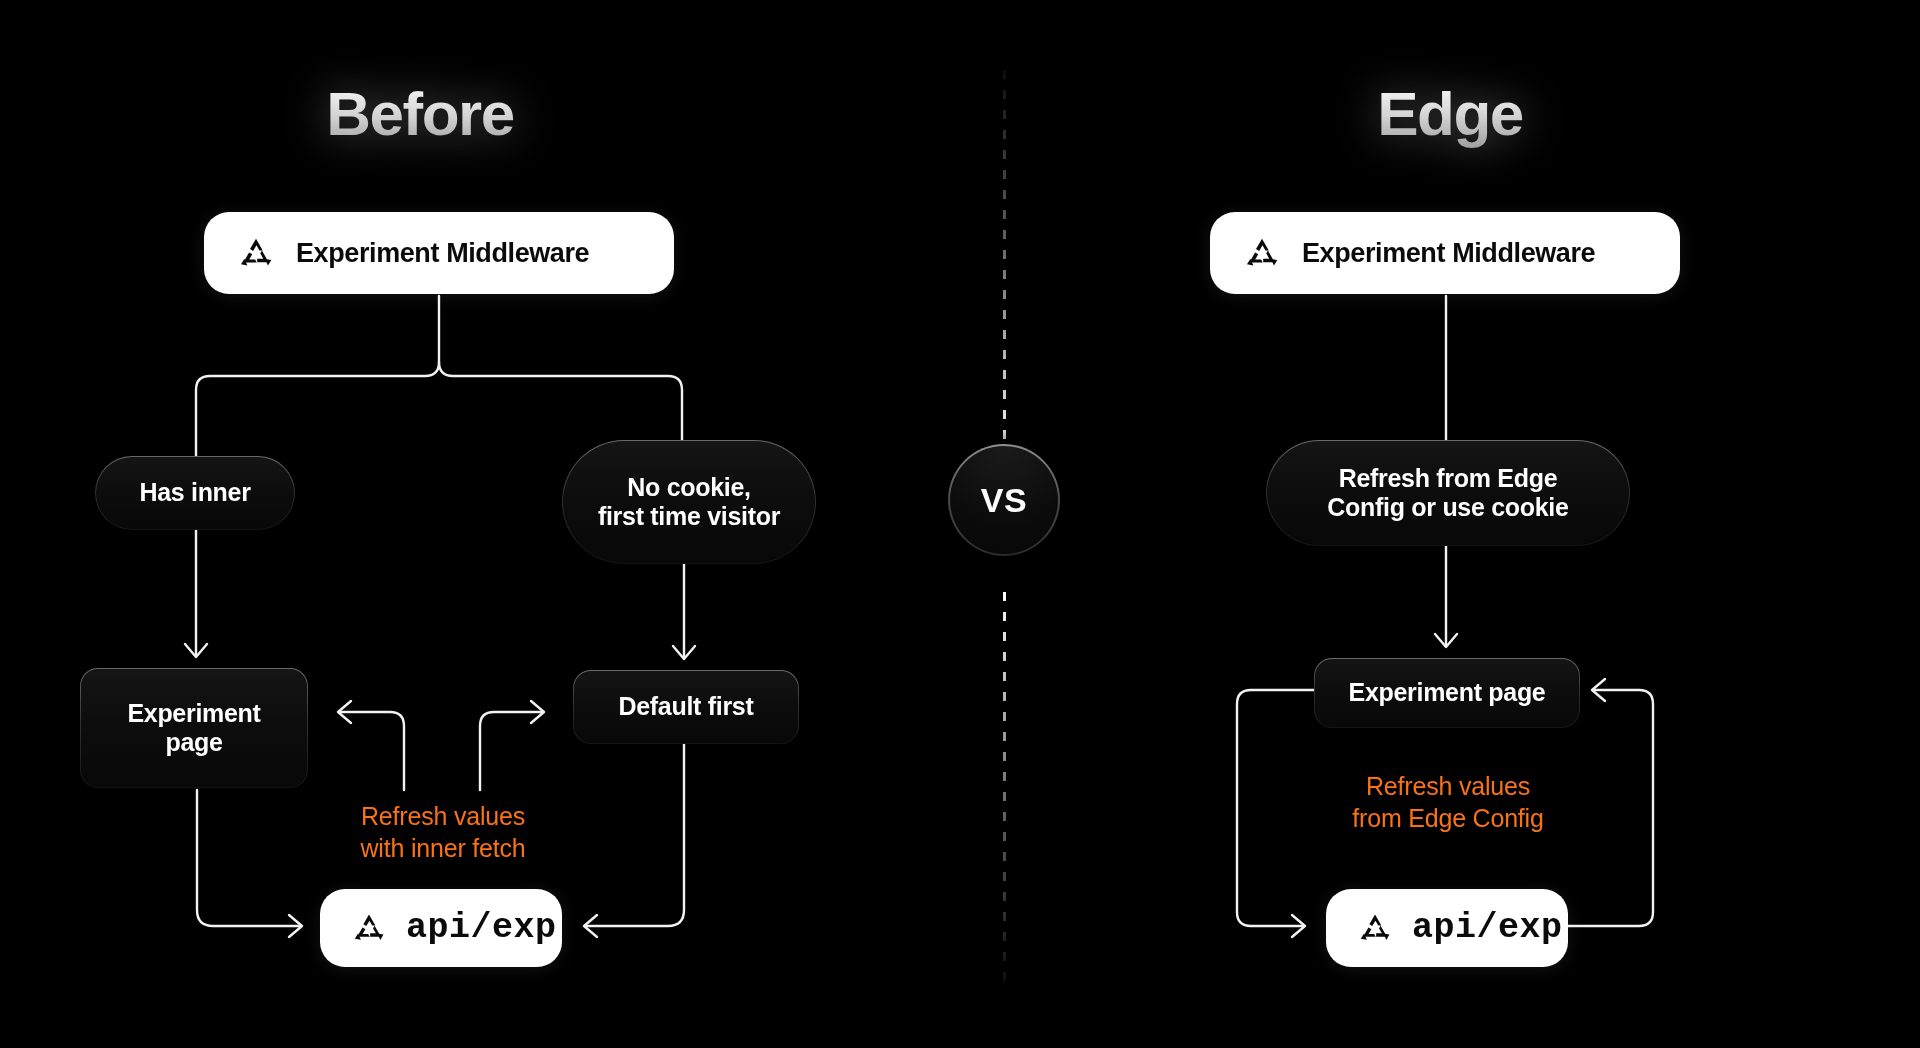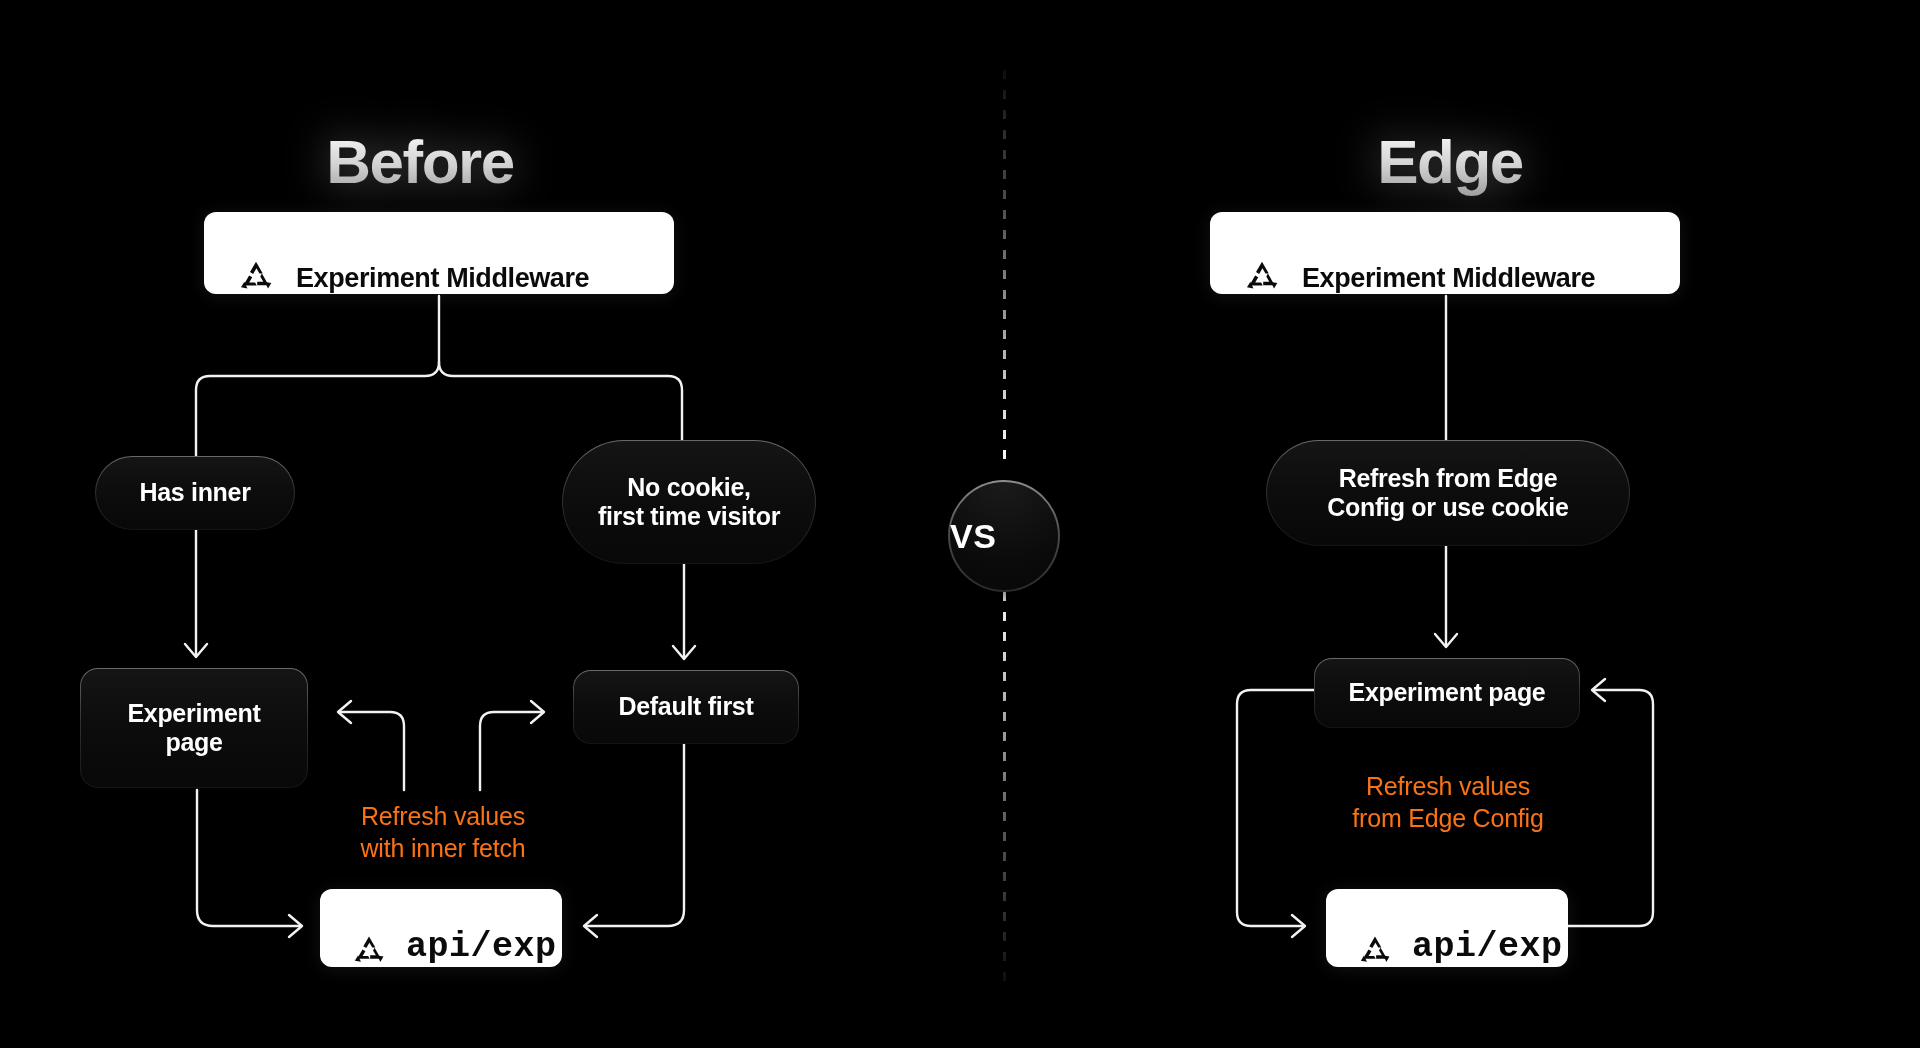--- a/index.html
+++ b/index.html
@@ -56,21 +56,20 @@
     font-weight: 700;
     letter-spacing: -1.5px;
     text-align: center;
     background: linear-gradient(180deg, #ffffff 0%, #d2d2d2 55%, #9d9d9d 100%);
     -webkit-background-clip: text;
     background-clip: text;
     color: transparent;
     -webkit-text-fill-color: transparent;
     filter: drop-shadow(0 0 22px rgba(255,255,255,0.34));
     white-space: nowrap;
-    margin-top: 48px;
   }
   #title-before { left: 200px; top: 78px; width: 440px; }
   #title-after  { left: 1230px; top: 78px; width: 440px; }
 
   
   .divider {
     position: absolute;
     z-index: 2;
     left: 1003px;
     width: 3px;
@@ -93,51 +92,51 @@
   #divider-bottom .dashes {
     -webkit-mask-image: linear-gradient(to bottom, rgba(0,0,0,1) 0%, rgba(0,0,0,0.35) 60%, rgba(0,0,0,0.05) 100%);
     mask-image: linear-gradient(to bottom, rgba(0,0,0,1) 0%, rgba(0,0,0,0.35) 60%, rgba(0,0,0,0.05) 100%);
   }
 
   
   #vs-badge {
     position: absolute;
     z-index: 4;
     left: 948px;
-    top: 480px;
+    top: 444px;
     width: 112px;
     height: 112px;
     border-radius: 50%;
     background: radial-gradient(120% 120% at 50% 0%, #1c1c1c 0%, #0a0a0a 60%, #050505 100%);
     border: 2px solid transparent;
     background-origin: border-box;
     background-clip: padding-box, border-box;
     background-image:
       radial-gradient(120% 120% at 50% 0%, #1b1b1b 0%, #0b0b0b 60%, #060606 100%),
       linear-gradient(180deg, #8f8f8f 0%, #4a4a4a 48%, #2a2a2a 100%);
     display: flex;
     align-items: center;
-    justify-content: flex-start;
+    justify-content: center;
     box-shadow: 0 0 26px rgba(0,0,0,0.9);
   }
   #vs-badge .vs-label {
     font-size: 34px;
     font-weight: 700;
     letter-spacing: 0.5px;
     color: #ffffff;
   }
 
   
   .card-white {
     position: absolute;
     z-index: 3;
     background: #ffffff;
-    border-radius: 12px;
+    border-radius: 25px;
     display: flex;
-    align-items: flex-end;
+    align-items: center;
     color: #0a0a0a;
     box-shadow: 0 2px 18px rgba(255,255,255,0.08);
   }
   .card-white .label {
     font-size: 27px;
     font-weight: 700;
     letter-spacing: -0.4px;
     color: #0b0b0b;
     white-space: nowrap;
   }

